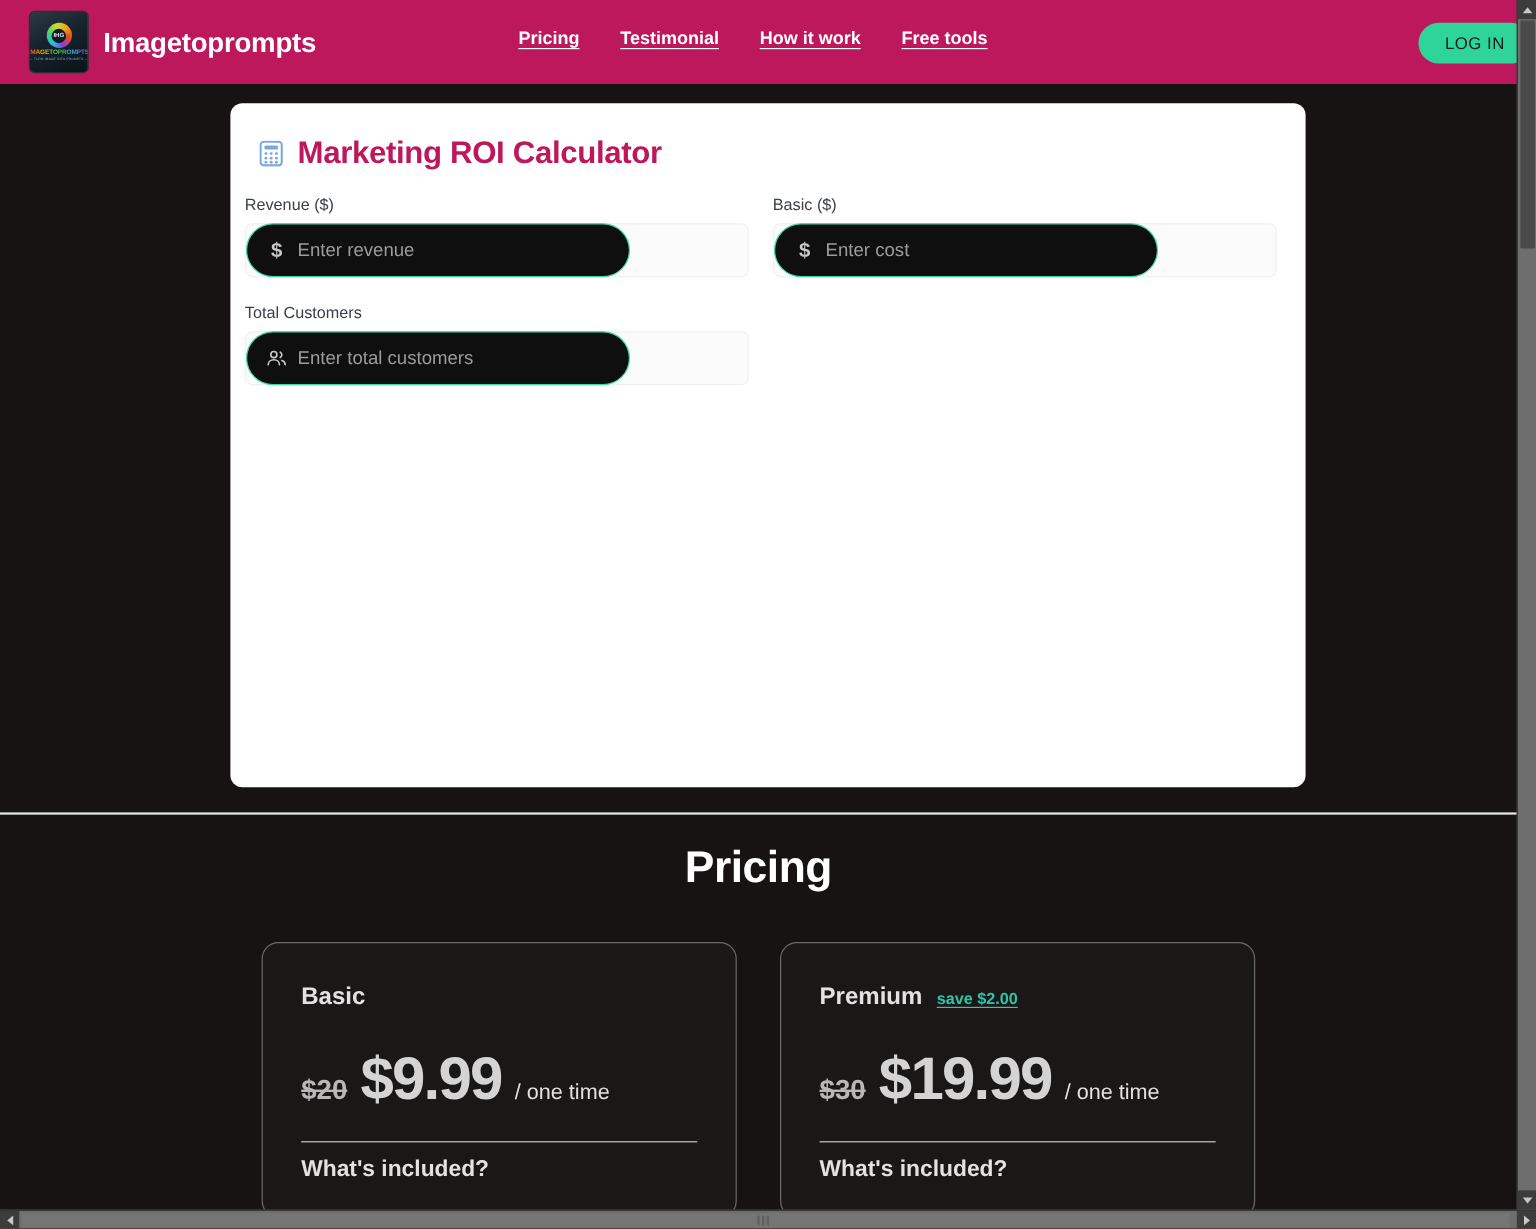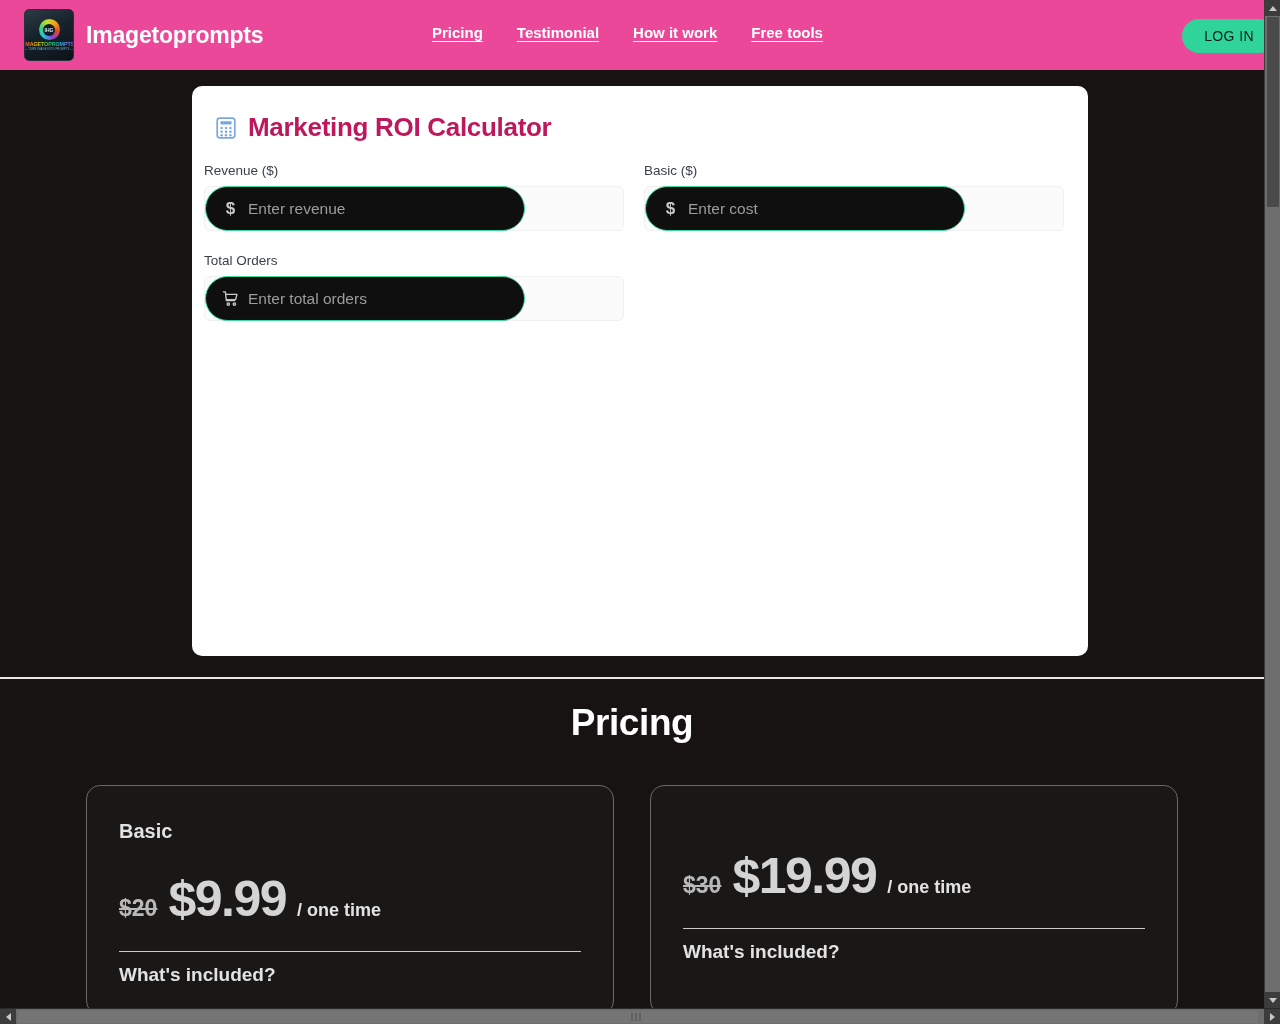--- a/index.html
+++ b/index.html
@@ -114,21 +114,21 @@
     width: 2px; height: 8px; margin-right: 2px;
     background: #3a3a3a;
   }
 
   
   .site-header {
     position: relative;
     height: 70px;
     display: flex;
     align-items: center;
-    background: #ec4899;
+    background: #be185d;
   }
   .brand {
     display: flex;
     align-items: center;
     gap: 12px;
     margin-left: 24px;
   }
   .logo-box {
     width: 50px; height: 52px;
     border-radius: 5px;
@@ -326,21 +326,21 @@
     padding-top: 23px;
     letter-spacing: -.4px;
   }
   .pricing-grid {
     display: flex;
     justify-content: center;
     gap: 36px;
     margin-top: 41px;
   }
   .plan-card {
-    width: 528px;
+    width: 396px;
     min-height: 230px;
     border: 1px solid #6a6a6a;
     border-radius: 14px;
     background: #1a1717;
     padding: 34px 32px 0 32px;
   }
   .plan-head {
     display: flex;
     align-items: baseline;
     gap: 12px;
@@ -373,21 +373,21 @@
   .plan-price {
     color: #d4d4d4;
     font-size: 50px;
     font-weight: bold;
     letter-spacing: -1.5px;
     line-height: 1;
   }
   .plan-period {
     color: #e2e2e2;
     font-size: 18px;
-    font-weight: bold;
+    font-weight: normal;
   }
   .plan-rule {
     height: 1px;
     background: #c9c9c9;
     margin-top: 27px;
   }
   .plan-included {
     color: #e2e2e2;
     font-size: 19px;
     font-weight: bold;
@@ -458,35 +458,35 @@
         <div class="field">
           <label class="field-label">Basic ($)</label>
           <div class="field-shell">
             <div class="input-pill">
               <span class="input-dollar">$</span>
               <input class="pill-input" type="text" placeholder="Enter cost" style="">
             </div>
           </div>
         </div>
 
-
         <div class="field">
-          <label class="field-label">Total Orders</label>
+          <label class="field-label">Total Customers</label>
           <div class="field-shell">
             <div class="input-pill">
               <svg class="input-icon" viewBox="0 0 20 20" fill="none" stroke="#c9c9c9" stroke-width="1.6" stroke-linecap="round" stroke-linejoin="round">
-                <path d="M1.6 2.2h2.4l1.1 10.1h9.6"></path>
-                <path d="M4.6 5.1h13l-1.6 6.3H5.3"></path>
-                <circle cx="7.4" cy="16.6" r="1.4"></circle>
-                <circle cx="14.6" cy="16.6" r="1.4"></circle>
+                <circle cx="7.3" cy="6.4" r="3"></circle>
+                <path d="M1.8 16.4c0-3 2.5-4.9 5.5-4.9s5.5 1.9 5.5 4.9"></path>
+                <path d="M13.6 4.1a3 3 0 0 1 0 5.2"></path>
+                <path d="M15.2 12.2c2 .6 3.2 2.1 3.2 4.2"></path>
               </svg>
-              <input class="pill-input" type="text" placeholder="Enter total orders" style="">
+              <input class="pill-input" type="text" placeholder="Enter total customers" style="">
             </div>
           </div>
         </div>
+
 
       </div>
     </section>
 
     <div class="section-divider"></div>
 
     <section class="pricing-section">
 
       <h2 class="pricing-title">Pricing</h2>
 
@@ -499,20 +499,24 @@
           <div class="plan-price-row">
             <span class="plan-old-price">$20</span>
             <span class="plan-price">$9.99</span>
             <span class="plan-period">/ one time</span>
           </div>
           <div class="plan-rule"></div>
           <div class="plan-included">What's included?</div>
         </div>
 
         <div class="plan-card">
+          <div class="plan-head">
+            <span class="plan-name">Premium</span>
+            <span class="plan-save">save $2.00</span>
+          </div>
           <div class="plan-price-row">
             <span class="plan-old-price">$30</span>
             <span class="plan-price">$19.99</span>
             <span class="plan-period">/ one time</span>
           </div>
           <div class="plan-rule"></div>
           <div class="plan-included">What's included?</div>
         </div>
 
       </div>

